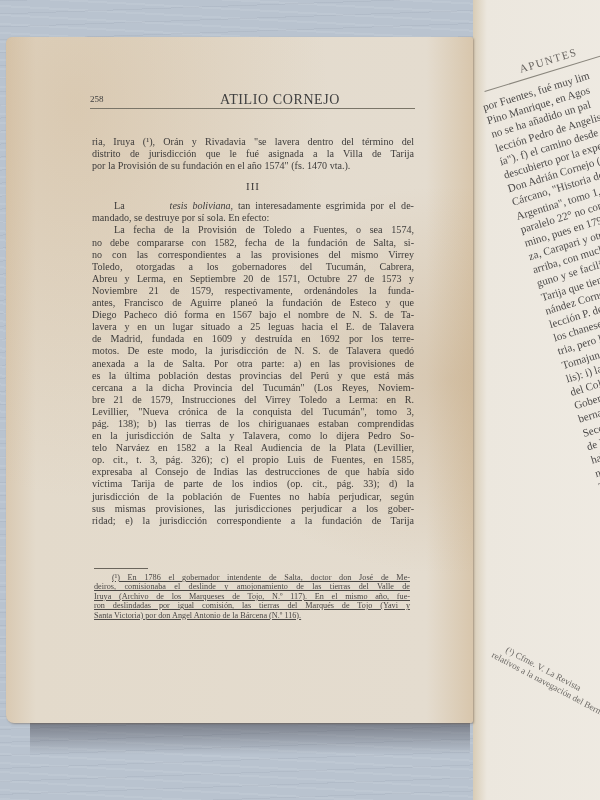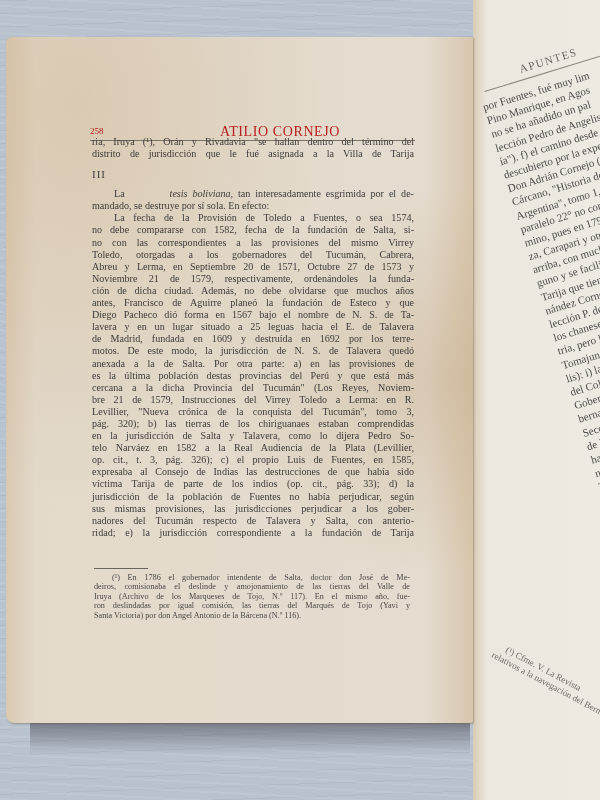--- a/index.html
+++ b/index.html
@@ -45,25 +45,25 @@
       top: -10px;
       width: 180px;
       height: 830px;
       background: #ebe6dc;
       background-image: linear-gradient(to right, #d8ccb6 0, #ece7de 14px, #efebe3 100%);
       transform-origin: 0 0;
     }
     .header {
       position: absolute;
       left: 90px;
-      top: 124px;
+      top: 92px;
       width: 325px;
       height: 16px;
       border-bottom: 1px solid #7a7568;
-      color: #b91c1c;
+      color: #404040;
     }
     .page-num {
       position: absolute;
       left: 0;
       top: 2px;
       font-size: 9px;
     }
     .running-title {
       position: absolute;
       left: 130px;
@@ -88,41 +88,42 @@
       height: 12.1px;
     }
     .line.last {
       text-align-last: left;
     }
     .indent {
       padding-left: 22px;
     }
     .section-num {
       display: block;
-      text-align: left;
+      text-align: center;
       font-size: 11px;
       height: 14px;
       margin: 8px 0 6px;
       letter-spacing: 1px;
     }
     .footnote-rule {
       position: absolute;
       left: 94px;
       top: 568px;
       width: 54px;
       border-top: 1px solid #6a655c;
     }
     .footnote {
       position: absolute;
       left: 94px;
       top: 573px;
       width: 316px;
       color: #4a4745;
       font-size: 8.2px;
       line-height: 9.4px;
+      text-decoration: underline;
     }
     .footnote .line { height: 9.4px; }
     .footnote .fn-indent { padding-left: 18px; }
     i { font-style: italic; margin-left: 40px; }
 
     
     .right-wrap {
       position: absolute;
       left: 478px;
       top: 70px;
@@ -214,54 +215,53 @@
 </div>
 
 <div class="left-page"></div>
 
 <div class="header">
   <span class="page-num">258</span>
   <span class="running-title">ATILIO CORNEJO</span>
 </div>
 
 <div class="body-text">
-  <span class="line">ria, Iruya (¹), Orán y Rivadavia "se hallan dentro del término del</span>
+  <span class="line">ria, Iruya (¹), Orán y Rivadavia "se lavera dentro del término del</span>
   <span class="line">distrito de jurisdicción que le fué asignada a la Villa de Tarija</span>
+  <span class="line last">por la Provisión de su fundación en el año 1574" (fs. 1470 vta.).</span>
 
   <span class="section-num">III</span>
 
   <span class="line indent"><span>La </span><i>tesis boliviana</i><span>, tan interesadamente esgrimida por el de-</span></span>
   <span class="line last">mandado, se destruye por sí sola. En efecto:</span>
 
   <span class="line indent">La fecha de la Provisión de Toledo a Fuentes, o sea 1574,</span>
   <span class="line">no debe compararse con 1582, fecha de la fundación de Salta, si-</span>
   <span class="line">no con las correspondientes a las provisiones del mismo Virrey</span>
   <span class="line">Toledo, otorgadas a los gobernadores del Tucumán, Cabrera,</span>
   <span class="line">Abreu y Lerma, en Septiembre 20 de 1571, Octubre 27 de 1573 y</span>
   <span class="line">Noviembre 21 de 1579, respectivamente, ordenándoles la funda-</span>
-  <span class="line">ción de dicha ciudad. Además, no debe olvidarse que muchos años</span>
   <span class="line">antes, Francisco de Aguirre planeó la fundación de Esteco y que</span>
   <span class="line">Diego Pacheco dió forma en 1567 bajo el nombre de N. S. de Ta-</span>
   <span class="line">lavera y en un lugar situado a 25 leguas hacia el E. de Talavera</span>
   <span class="line">de Madrid, fundada en 1609 y destruída en 1692 por los terre-</span>
   <span class="line">motos. De este modo, la jurisdicción de N. S. de Talavera quedó</span>
   <span class="line">anexada a la de Salta. Por otra parte: a) en las provisiones de</span>
   <span class="line">es la última población destas provincias del Perú y que está más</span>
   <span class="line">cercana a la dicha Provincia del Tucumán" (Los Reyes, Noviem-</span>
   <span class="line">bre 21 de 1579, Instrucciones del Virrey Toledo a Lerma: en R.</span>
   <span class="line">Levillier, "Nueva crónica de la conquista del Tucumán", tomo 3,</span>
-  <span class="line">pág. 320); b) las tierras de los chiriguanaes estaban comprendidas</span>
+  <span class="line">pág. 138); b) las tierras de los chiriguanaes estaban comprendidas</span>
   <span class="line">en la jurisdicción de Salta y Talavera, como lo dijera Pedro So-</span>
   <span class="line">telo Narváez en 1582 a la Real Audiencia de la Plata (Levillier,</span>
   <span class="line">op. cit., t. 3, pág. 326); c) el propio Luis de Fuentes, en 1585,</span>
   <span class="line">expresaba al Consejo de Indias las destrucciones de que había sido</span>
   <span class="line">víctima Tarija de parte de los indios (op. cit., pág. 33); d) la</span>
   <span class="line">jurisdicción de la población de Fuentes no había perjudicar, según</span>
   <span class="line">sus mismas provisiones, las jurisdicciones perjudicar a los gober-</span>
-  <span class="line">nadores del Tucumán respecto de Talavera y Salta, con anterio-</span>
   <span class="line">ridad; e) la jurisdicción correspondiente a la fundación de Tarija</span>
 </div>
 
 <div class="footnote-rule"></div>
 
 <div class="footnote">
   <span class="line fn-indent">(¹) En 1786 el gobernador intendente de Salta, doctor don José de Me-</span>
   <span class="line">deiros, comisionaba el deslinde y amojonamiento de las tierras del Valle de</span>
   <span class="line">Iruya (Archivo de los Marqueses de Tojo, N.º 117). En el mismo año, fue-</span>
   <span class="line">ron deslindadas por igual comisión, las tierras del Marqués de Tojo (Yavi y</span>

